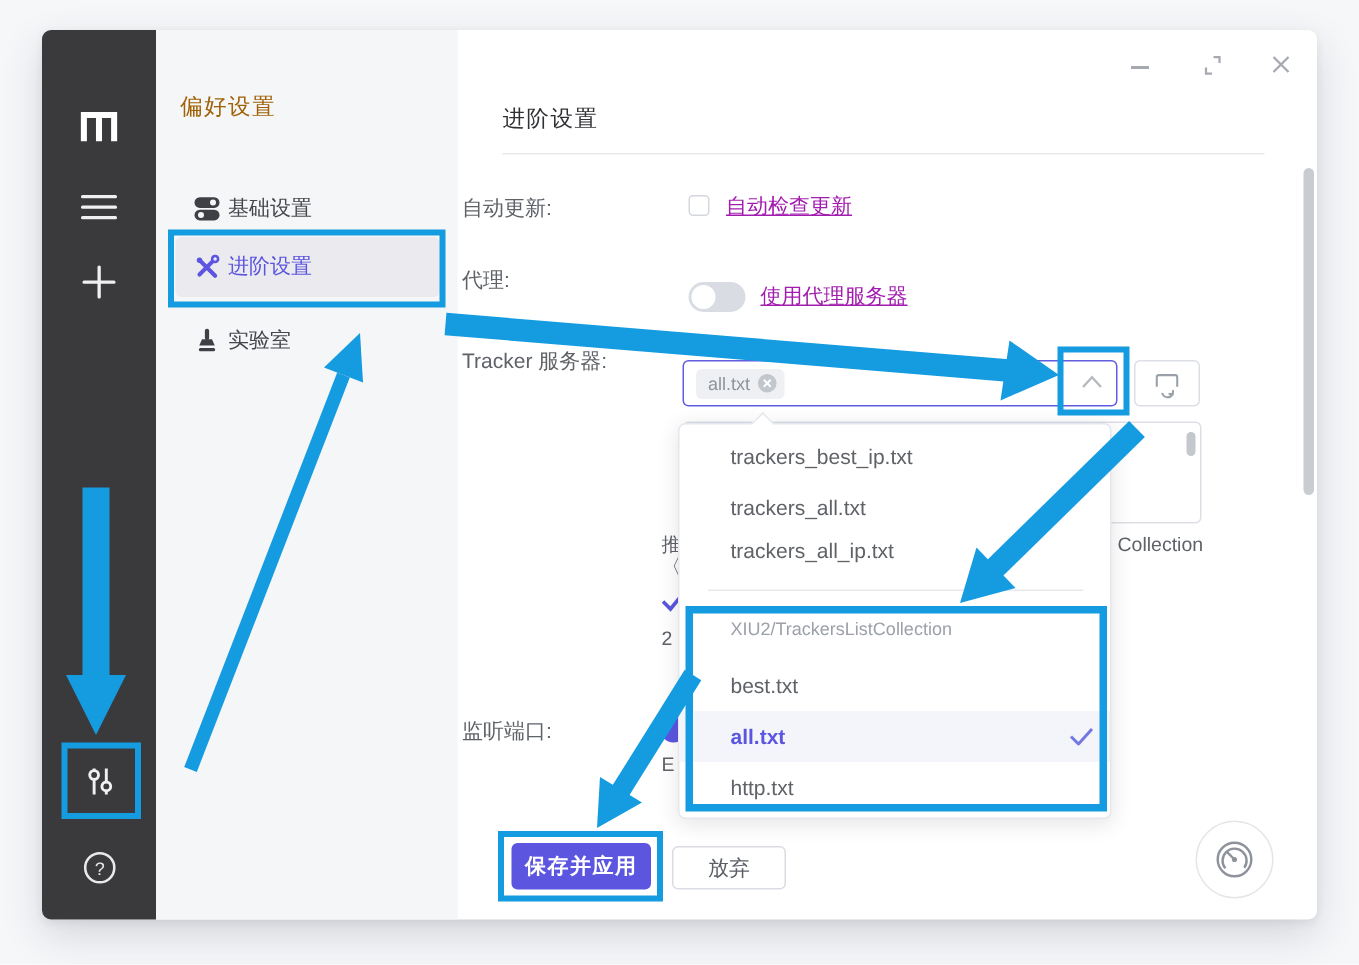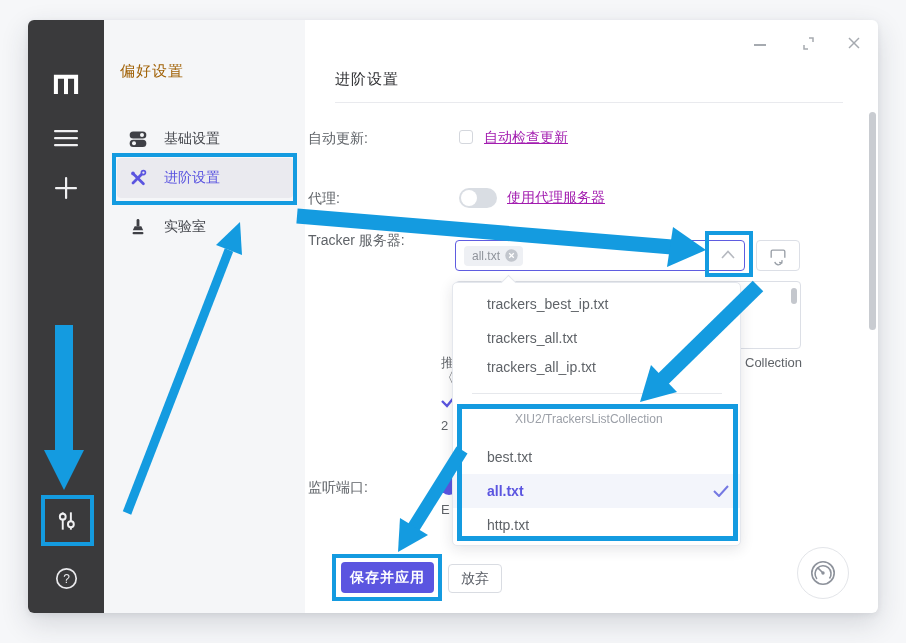--- a/index.html
+++ b/index.html
@@ -17,21 +17,21 @@
   .rail { left:28px; top:20px; width:76px; height:593px; background:#3a3a3c; border-radius:6px 0 0 6px; }
   .panel { left:104px; top:20px; width:201px; height:593px; background:#f5f6f8; }
 
   .rail-btn { left:44px; width:44px; height:40px; display:flex; align-items:center; justify-content:center; }
 
   
   .winctl { color:#a6aab0; }
 
   
   .panel-title { left:120px; top:62px; font-size:15px; color:#a16207; letter-spacing:1px; }
-  .side-item { left:117px; width:176px; height:40px; display:flex; align-items:center; gap:16px; padding-left:11px; font-size:14px; color:#45474d; border-radius:4px; }
+  .side-item { left:117px; width:176px; height:40px; display:flex; align-items:center; gap:4px; padding-left:11px; font-size:14px; color:#45474d; border-radius:4px; }
   .side-item.active { background:#eaeaef; color:#5B55E0; }
 
   
   .main-title { left:335px; top:70px; font-size:15px; color:#303134; letter-spacing:1px; }
   .h-divider { left:335px; top:102px; width:508px; height:1px; background:#e9eaee; }
   .form-label { width:140px; text-align:left; font-size:14px; color:#5f6368; }
   .checkbox { width:14px; height:14px; background:#fff; border:1px solid #d4d7dd; border-radius:3px; }
   .cb-label, .tg-label { font-size:14px; color:#a21caf;text-decoration:underline; }
   .toggle { width:38px; height:20px; border-radius:10px; background:#d9dde3; position:relative; }
   .toggle .knob { position:absolute; left:2px; top:2px; width:16px; height:16px; border-radius:50%; background:#fff; }
@@ -46,27 +46,27 @@
   .frag { z-index:3; font-size:13px; color:#5f6368; white-space:nowrap; }
 
   .main-scrollbar { left:869px; top:112px; width:7px; height:218px; background:#c9ccd1; border-radius:4px; }
 
   
   .dropdown { left:452px; top:282px; width:289px; height:264px; background:#fff; border:1px solid #e4e7ed;
     border-radius:5px; box-shadow:0 3px 14px rgba(30,35,50,.12); z-index:30; }
   .dd-caret { left:503px; top:277px; width:11px; height:11px; background:#fff; border-left:1px solid #e4e7ed; border-top:1px solid #e4e7ed; transform:rotate(45deg); z-index:31; }
   .dd-item { position:absolute; left:453px; width:287px; height:34px; line-height:34px; padding-left:34px; font-size:14px; color:#5f6368; z-index:32; white-space:nowrap; }
   .dd-divider { position:absolute; left:472px; top:393px; width:250px; height:1px; background:#e6e8ec; z-index:32; }
-  .dd-group-label { position:absolute; left:487px; top:412px; font-size:12px; color:#9ca0a8; z-index:32;margin-left:28px; }
+  .dd-group-label { position:absolute; left:487px; top:412px; font-size:12px; color:#9ca0a8; z-index:32; }
   .dd-item.selected { background:#f3f5fb; color:#5B55E0; font-weight:bold; }
 
   
   .btn-primary { left:341px; top:562px; width:93px; height:31px; background:#5B55E0; border-radius:4px;
     color:#fff; font-size:14px; font-weight:bold; display:flex; align-items:center; justify-content:center; letter-spacing:1px; }
-  .btn-plain { left:448px; top:564px; width:54px; height:29px; background:#fff; border:1px solid #d9dce2; border-radius:4px;
+  .btn-plain { left:448px; top:564px; width:76px; height:29px; background:#fff; border:1px solid #d9dce2; border-radius:4px;
     color:#5a5e66; font-size:14px; display:flex; align-items:center; justify-content:center; }
   .gauge-btn { left:797px; top:547px; width:52px; height:52px; border:1px solid #e3e5e9; border-radius:50%;
     display:flex; align-items:center; justify-content:center; background:#fff; }
 
   
   .anno-box { border:4px solid #149BE0; background:transparent; z-index:49; }
   .arrows { left:0; top:0; width:906px; height:643px; z-index:50; pointer-events:none; }
 </style>
 </head>
 <body>
@@ -160,21 +160,21 @@
 </div>
 
 <div class="abs main-title">进阶设置</div>
 <div class="abs h-divider"></div>
 <div class="abs main-scrollbar"></div>
 
 <div class="abs form-label" style="left:308px;top:130px;">自动更新:</div>
 <div class="abs checkbox" style="left:459px;top:130px;"></div>
 <div class="abs cb-label" style="left:484px;top:129px;">自动检查更新</div>
 
-<div class="abs form-label" style="left:308px;top:190px;">代理:</div>
+<div class="abs form-label" style="left:308px;top:178px;">代理:</div>
 <div class="abs toggle" style="left:459px;top:188px;">
     <span class="knob"></span>
   </div>
 <div class="abs tg-label" style="left:507px;top:189px;text-align:right;">使用代理服务器</div>
 
 <div class="abs form-label" style="left:308px;top:232px;">Tracker 服务器:</div>
 <div class="abs tracker-input">
   <span class="tag">
     <span>all.txt</span>
     <svg width="13" height="13" viewBox="0 0 13 13">

